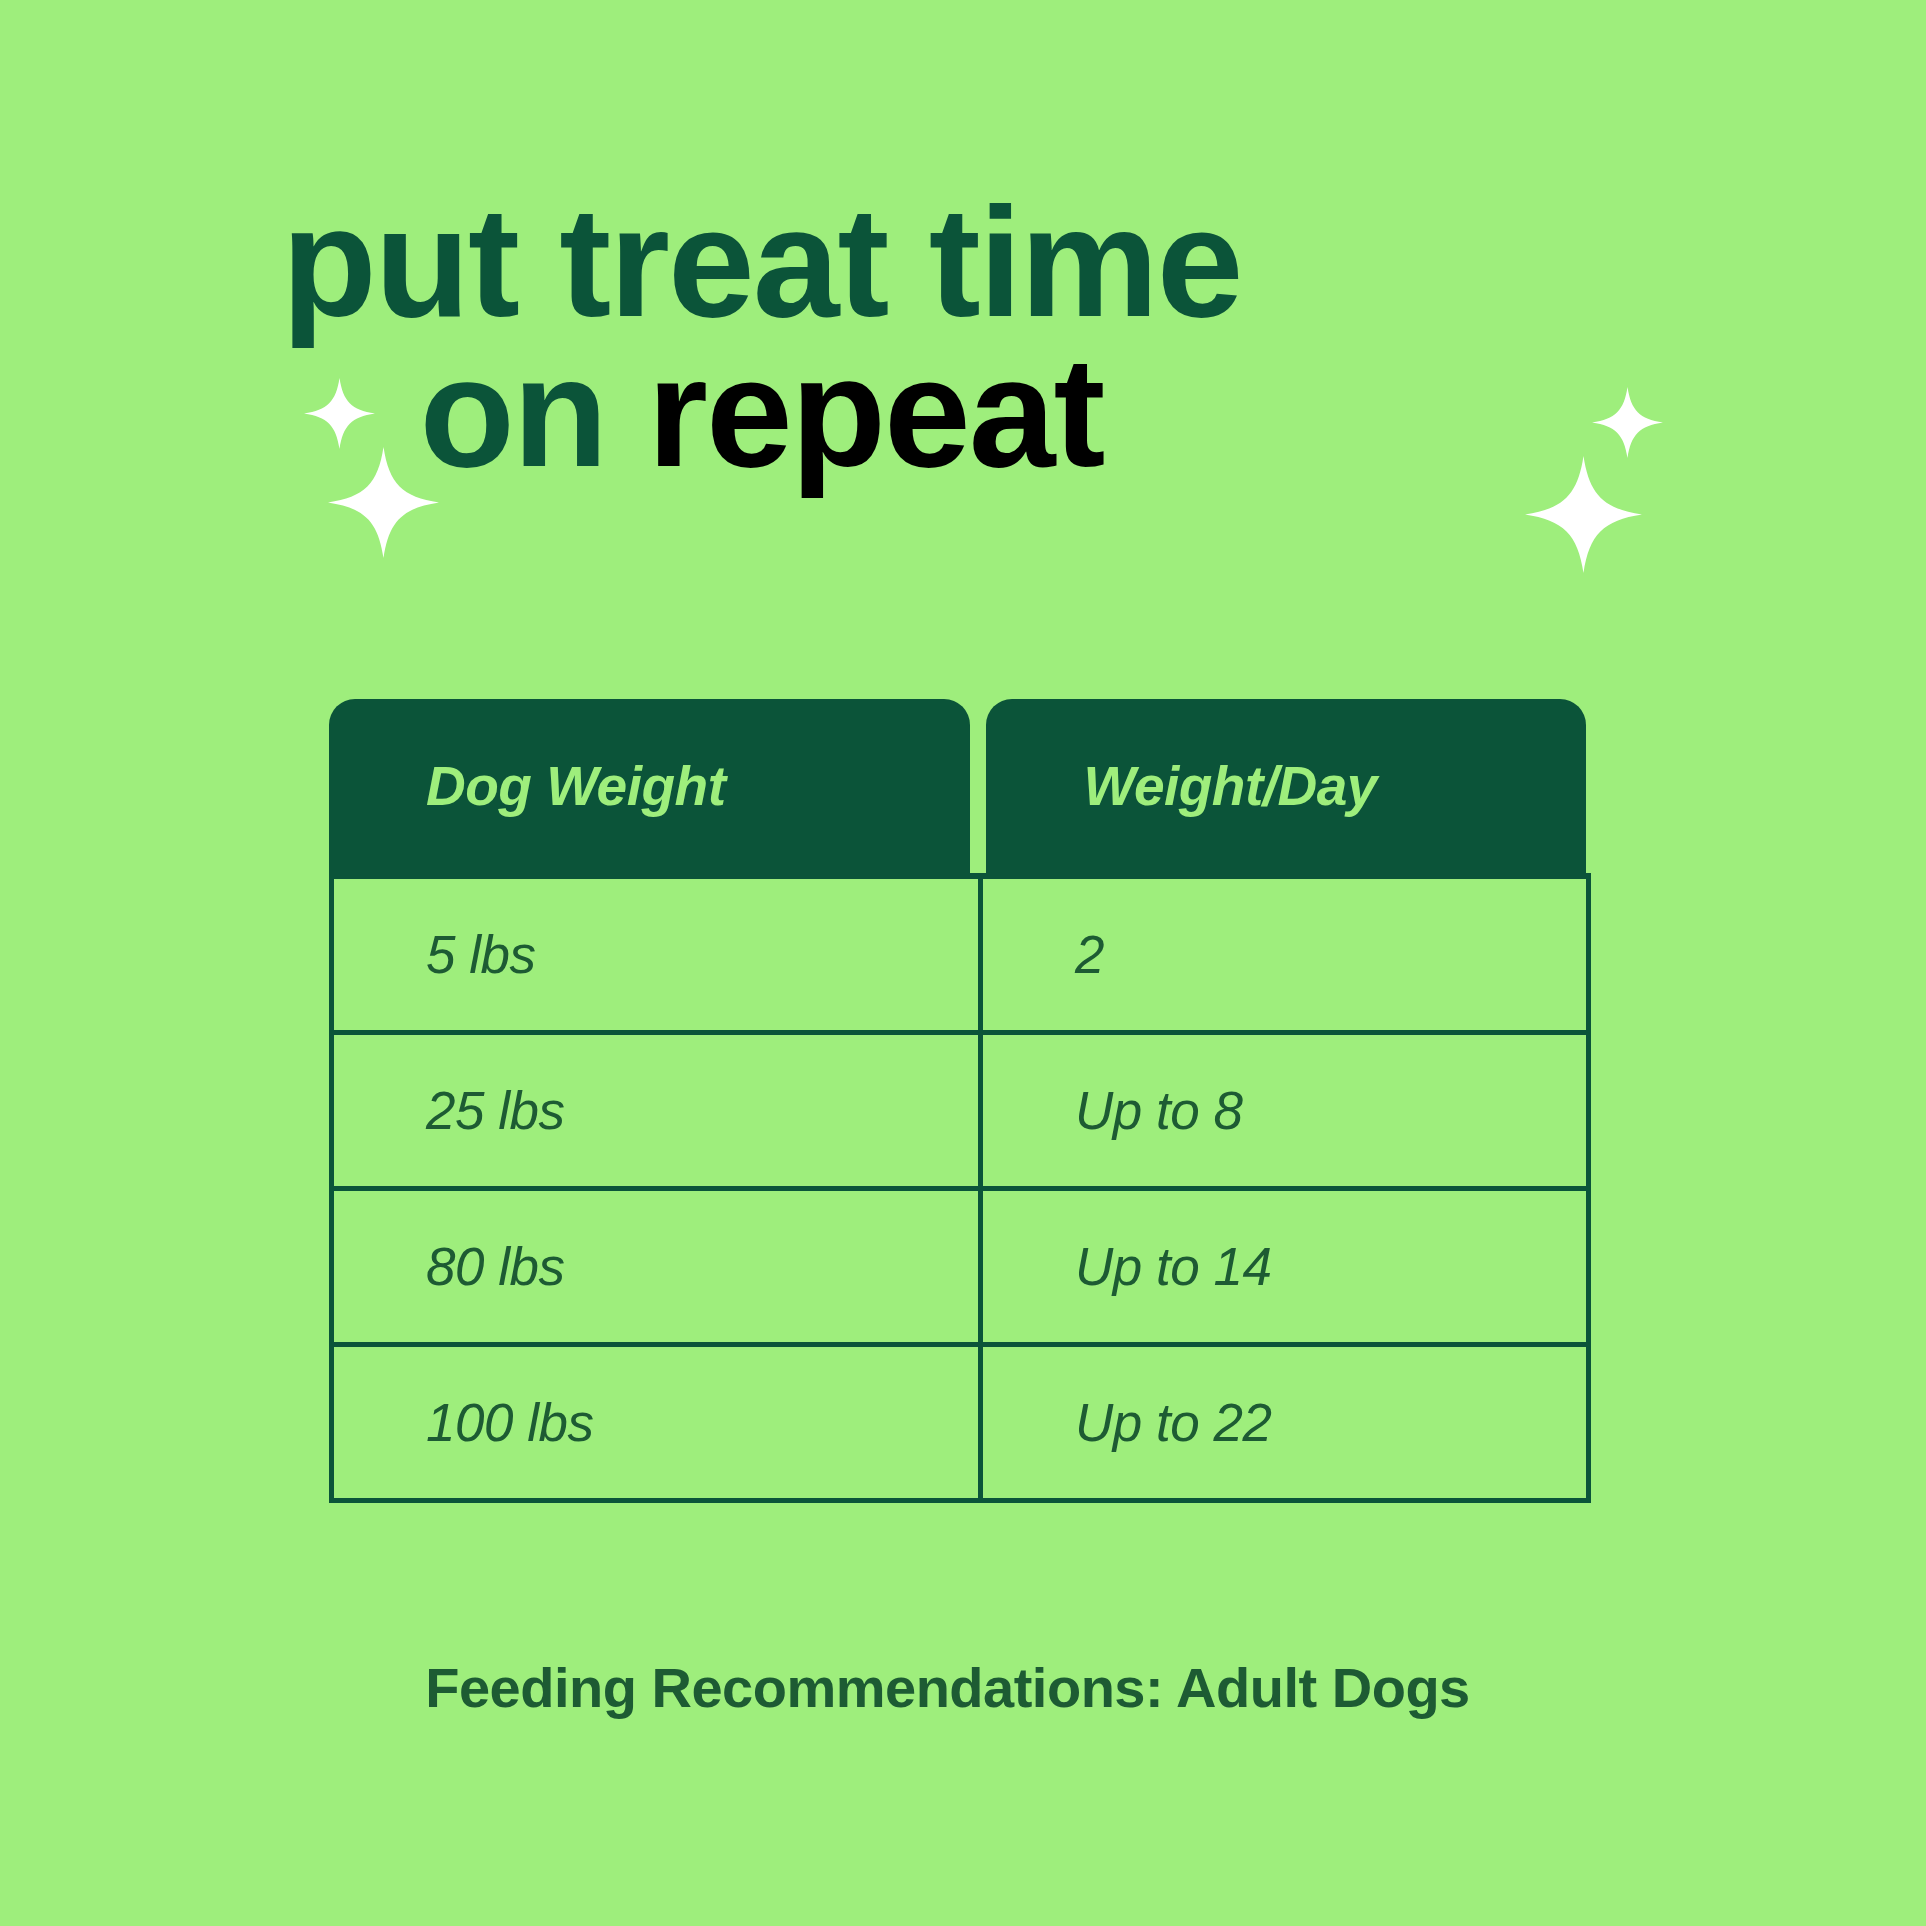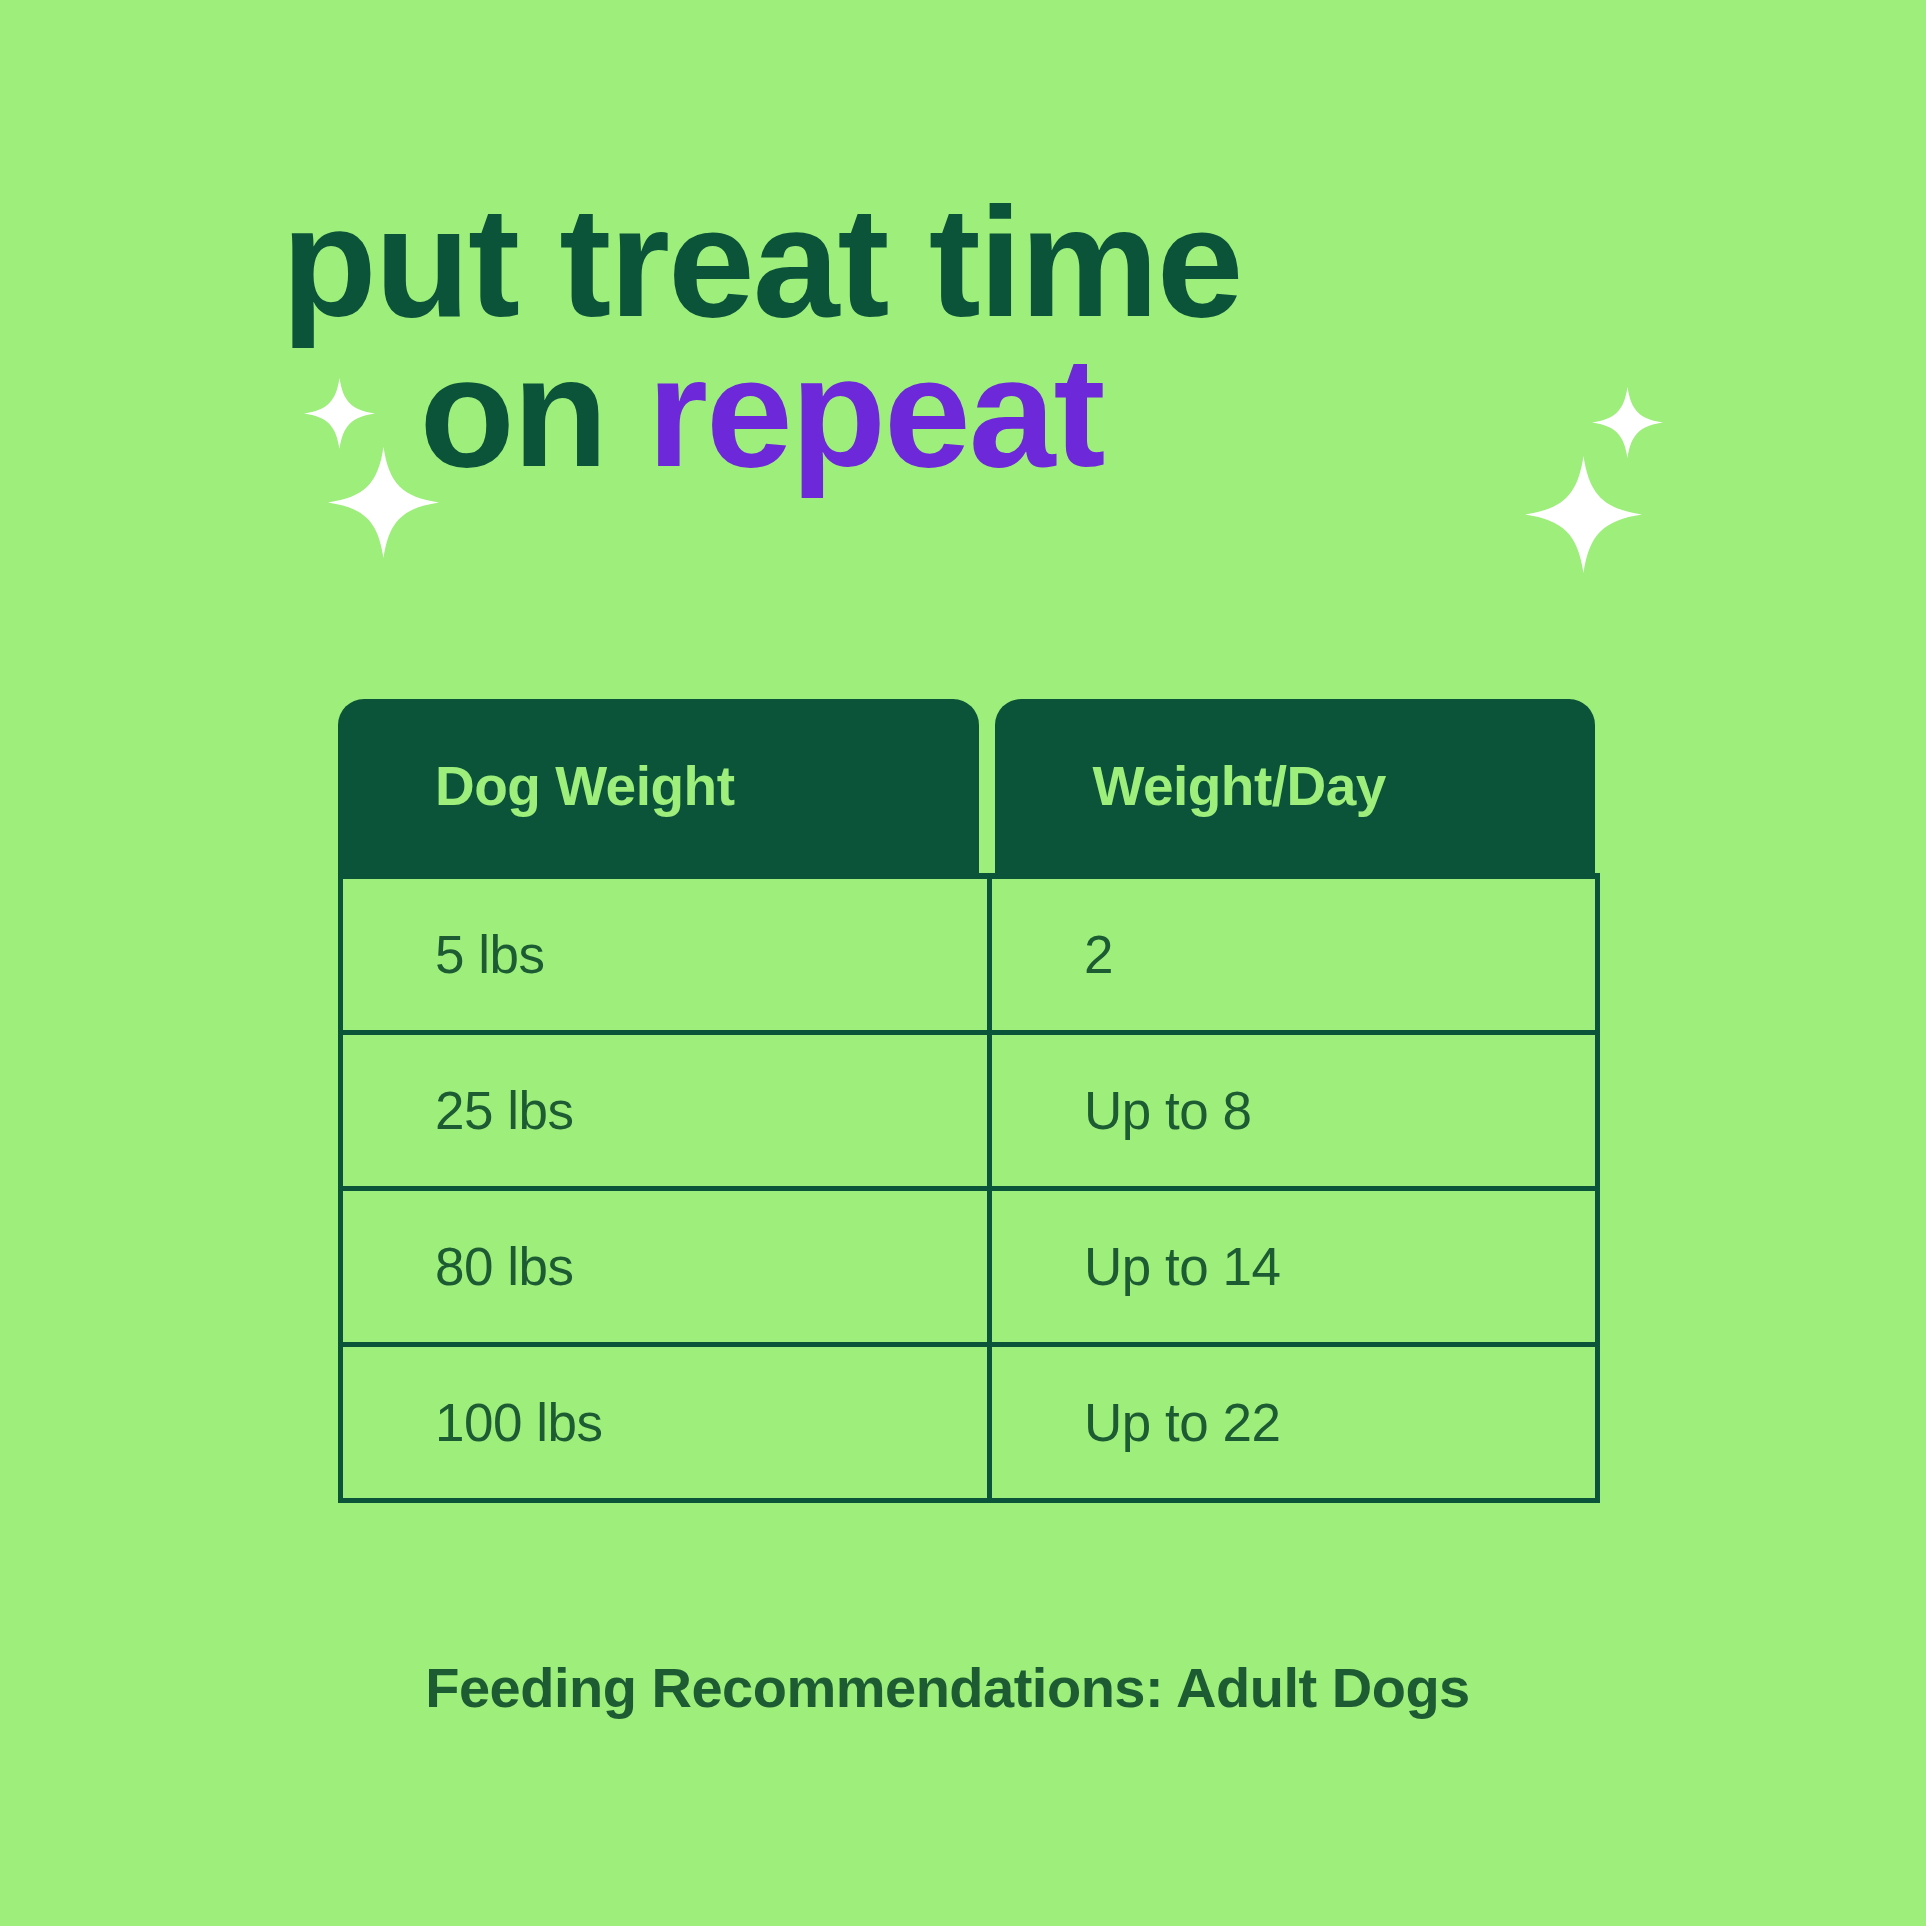--- a/index.html
+++ b/index.html
@@ -24,35 +24,36 @@
     line-height:0.96;
     letter-spacing:-2px;
   }
   .headline .line {
     display:block;
     font-size:156px;
     font-weight:700;
   }
   .headline .line1 { color:#0B5439; }
   .headline .line2 { color:#0B5439; }
-  .headline .word-repeat { color:#6d28d9; }
+  .headline .word-repeat { color:#000000; }
 
   
   .sparkle {
     position:absolute;
     display:block;
   }
   .sparkle svg { display:block; width:100%; height:100%; }
 
   
   .table-wrap {
     position:absolute;
-    left:338px;
+    left:329px;
     top:699px;
     width:1257px;
+    font-style:italic;
   }
   .head-row {
     display:flex;
     gap:16px;
     height:174px;
   }
   .head-cell {
     background:#0B5439;
     border-radius:26px 26px 0 0;
     display:flex;

